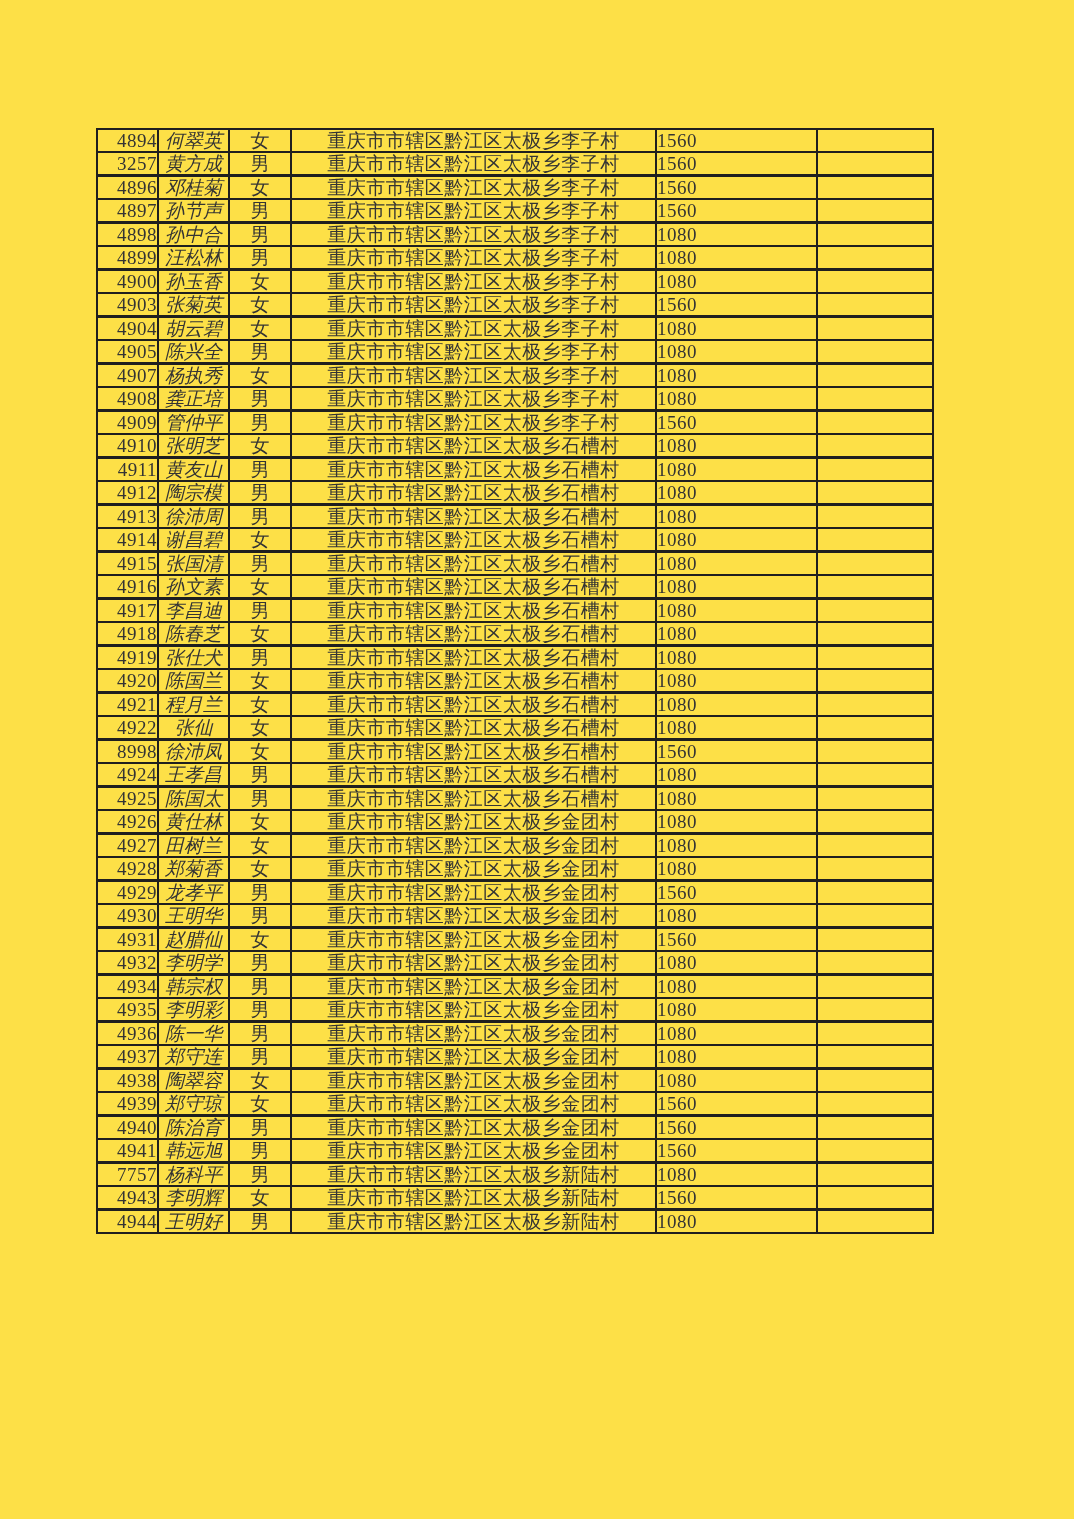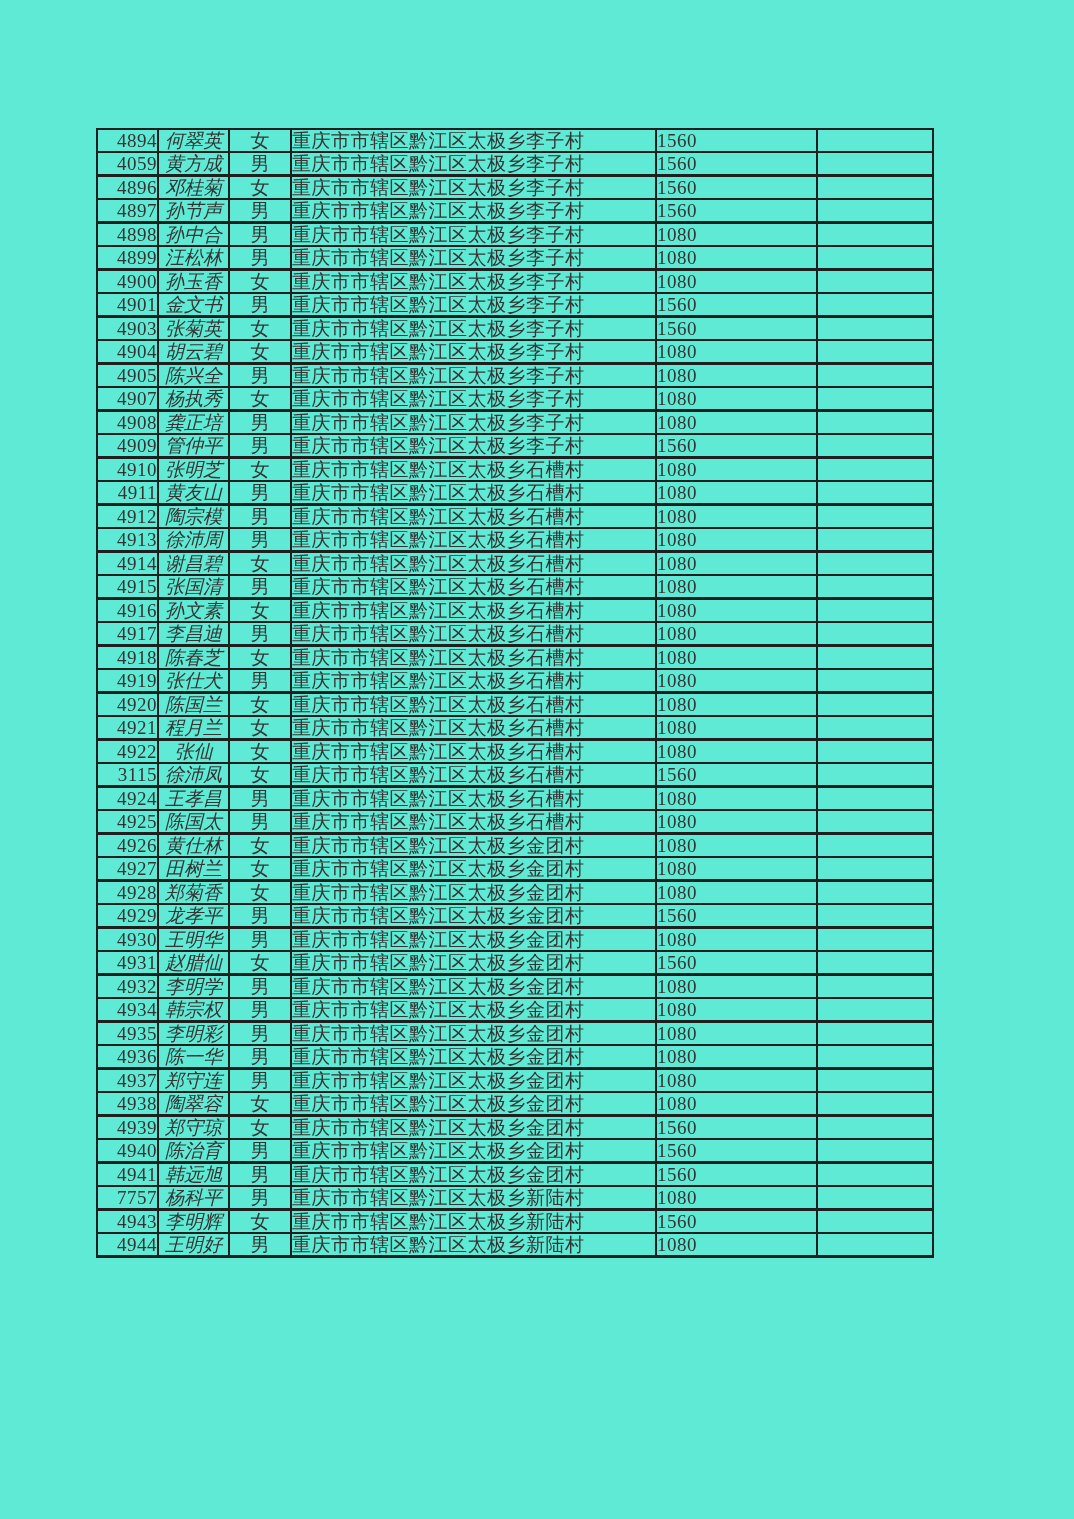--- a/index.html
+++ b/index.html
@@ -9,21 +9,21 @@
   }
   body {
     width: 1074px;
     height: 1519px;
     position: relative;
     font-family: "Liberation Serif", "DejaVu Serif", serif;
   }
   .page {
     position: absolute;
     inset: 0;
-    background: #5eead4;
+    background: #fde047;
   }
   table.roster {
     position: absolute;
     left: 96px;
     top: 128px;
     width: 836px;
     border-collapse: collapse;
     table-layout: fixed;
     border: 2px solid #1b1b1b;
   }
@@ -38,21 +38,21 @@
     overflow: hidden;
     vertical-align: middle;
   }
   
   table.roster tr:nth-child(even) td {
     border-bottom-width: 3px;
   }
   td.c-serial  { text-align: right;  padding-right: 9px; letter-spacing: 0.5px; }
   td.c-name    { text-align: center; font-style: italic; }
   td.c-gender  { text-align: center; }
-  td.c-address { text-align: left; letter-spacing: 0.5px; }
+  td.c-address { text-align: center; letter-spacing: 0.5px; }
   td.c-amount  { text-align: left; letter-spacing: 0.5px; }
   td.c-notes   { }
   col.w-serial  { width: 61px;  }
   col.w-name    { width: 71px;  }
   col.w-gender  { width: 62px;  }
   col.w-address { width: 365px; }
   col.w-amount  { width: 161px; }
   col.w-notes   { width: 116px; }
 </style>
 </head>
@@ -72,21 +72,21 @@
   <tr>
     <td class="c-serial">4894</td>
     <td class="c-name">何翠英</td>
     <td class="c-gender">女</td>
     <td class="c-address">重庆市市辖区黔江区太极乡李子村</td>
     <td class="c-amount">1560</td>
     <td class="c-notes"></td>
   </tr>
 
   <tr>
-    <td class="c-serial">4059</td>
+    <td class="c-serial">3257</td>
     <td class="c-name">黄方成</td>
     <td class="c-gender">男</td>
     <td class="c-address">重庆市市辖区黔江区太极乡李子村</td>
     <td class="c-amount">1560</td>
     <td class="c-notes"></td>
   </tr>
 
   <tr>
     <td class="c-serial">4896</td>
     <td class="c-name">邓桂菊</td>
@@ -125,28 +125,20 @@
 
   <tr>
     <td class="c-serial">4900</td>
     <td class="c-name">孙玉香</td>
     <td class="c-gender">女</td>
     <td class="c-address">重庆市市辖区黔江区太极乡李子村</td>
     <td class="c-amount">1080</td>
     <td class="c-notes"></td>
   </tr>
 
-  <tr>
-    <td class="c-serial">4901</td>
-    <td class="c-name">金文书</td>
-    <td class="c-gender">男</td>
-    <td class="c-address">重庆市市辖区黔江区太极乡李子村</td>
-    <td class="c-amount">1560</td>
-    <td class="c-notes"></td>
-  </tr>
 
 
   <tr>
     <td class="c-serial">4903</td>
     <td class="c-name">张菊英</td>
     <td class="c-gender">女</td>
     <td class="c-address">重庆市市辖区黔江区太极乡李子村</td>
     <td class="c-amount">1560</td>
     <td class="c-notes"></td>
   </tr>
@@ -308,21 +300,21 @@
   <tr>
     <td class="c-serial">4922</td>
     <td class="c-name">张仙</td>
     <td class="c-gender">女</td>
     <td class="c-address">重庆市市辖区黔江区太极乡石槽村</td>
     <td class="c-amount">1080</td>
     <td class="c-notes"></td>
   </tr>
 
   <tr>
-    <td class="c-serial">3115</td>
+    <td class="c-serial">8998</td>
     <td class="c-name">徐沛凤</td>
     <td class="c-gender">女</td>
     <td class="c-address">重庆市市辖区黔江区太极乡石槽村</td>
     <td class="c-amount">1560</td>
     <td class="c-notes"></td>
   </tr>
 
   <tr>
     <td class="c-serial">4924</td>
     <td class="c-name">王孝昌</td>

